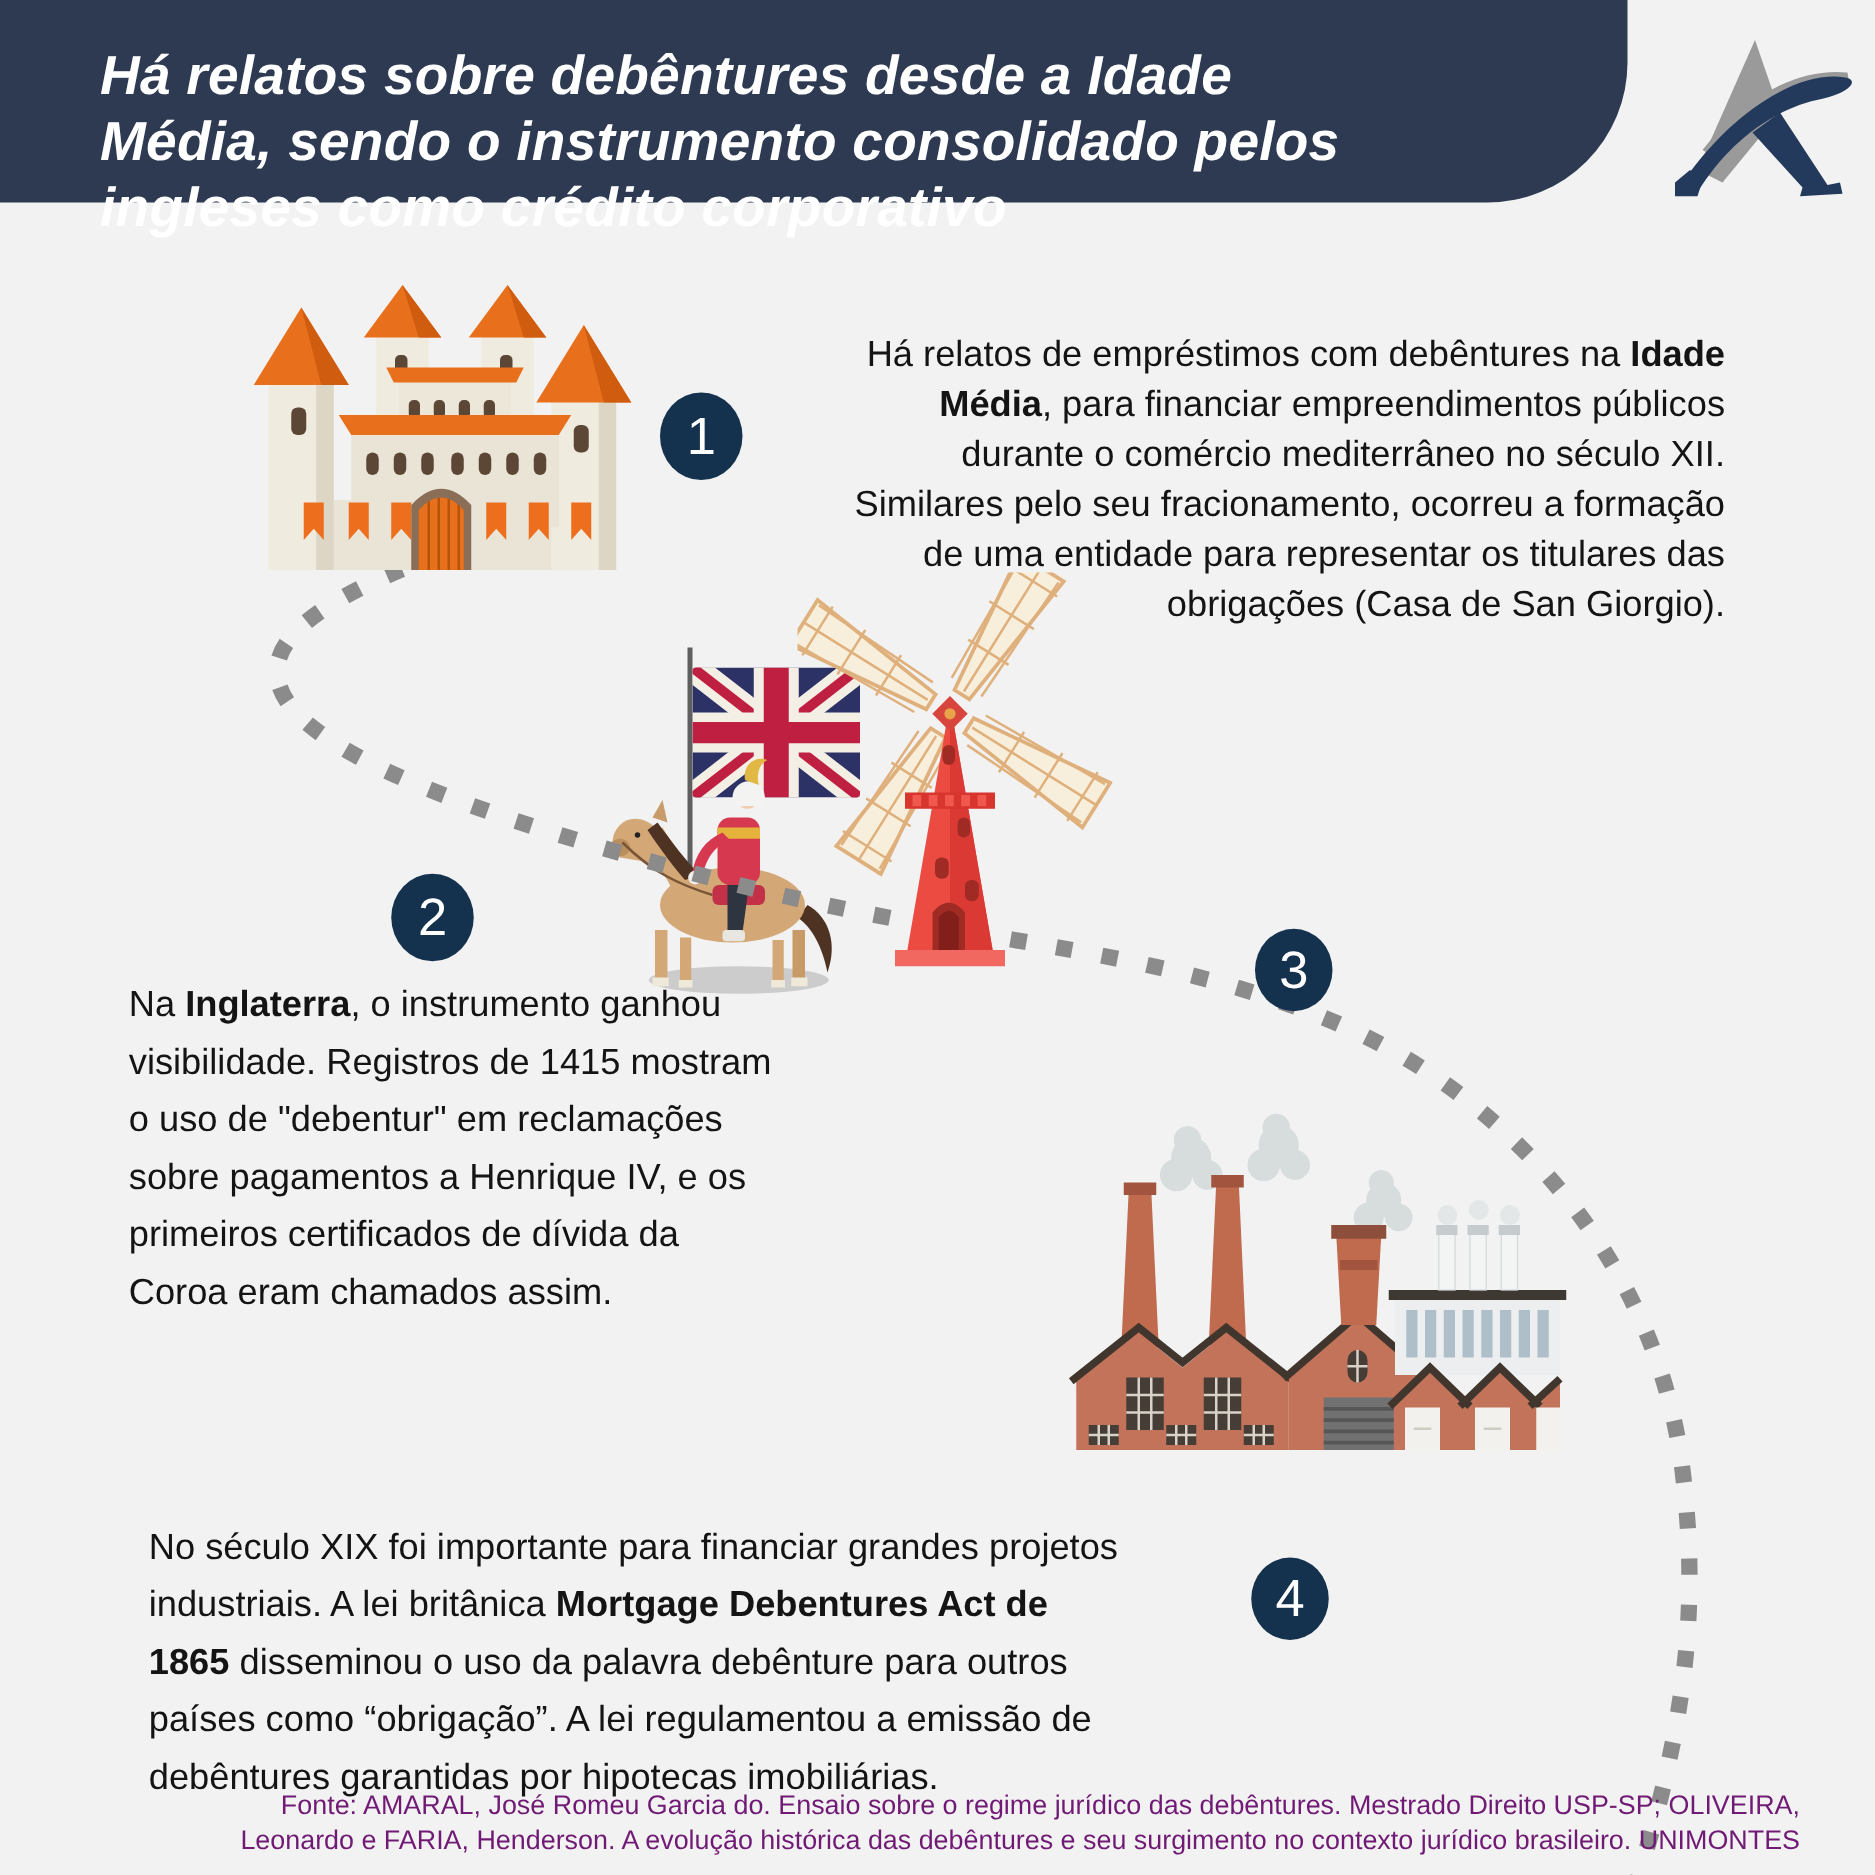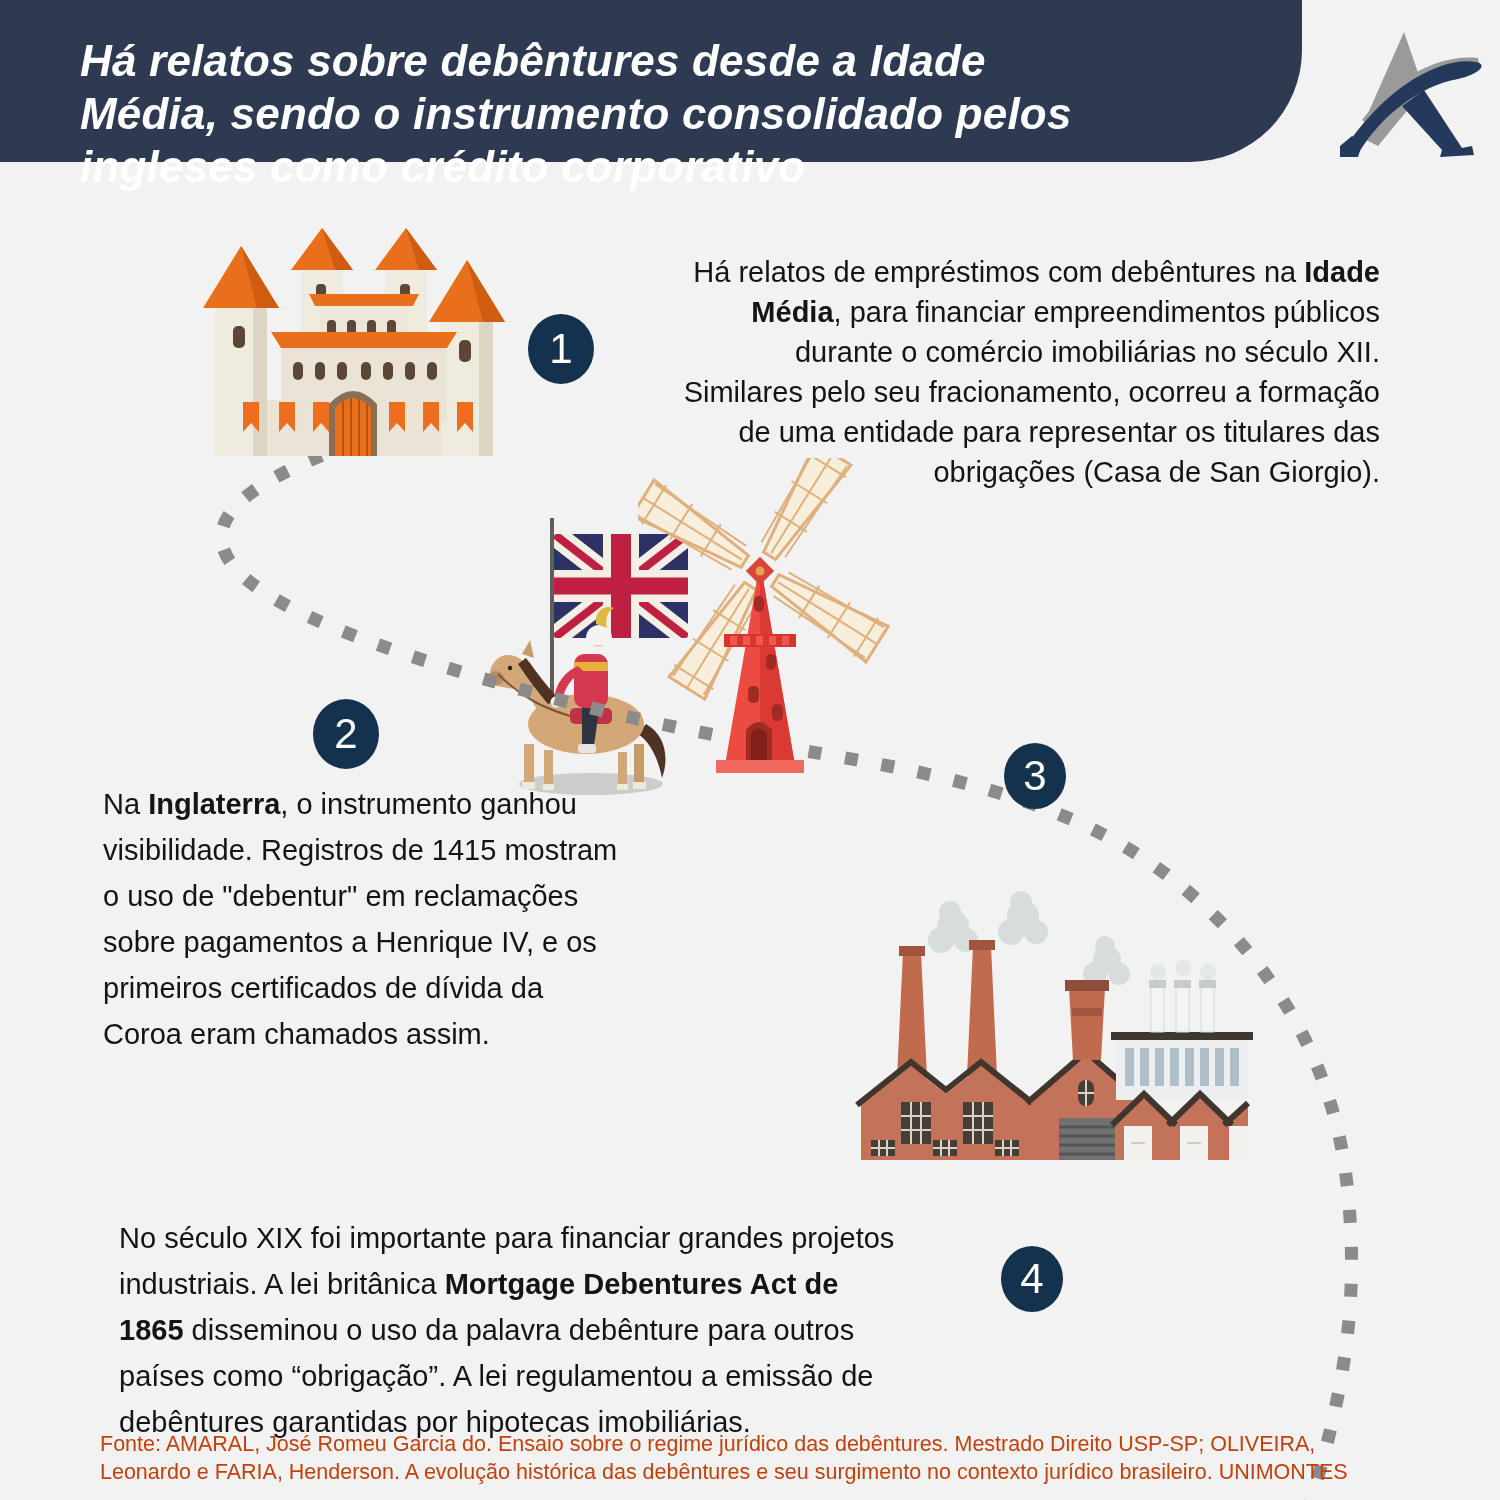--- a/index.html
+++ b/index.html
@@ -17,27 +17,27 @@
   
   .illus{position:absolute;}
   .z1{z-index:1}.z3{z-index:3}
   
   .num{position:absolute;width:66px;height:70px;border-radius:50%;background:#14324e;
        color:#fff;display:flex;align-items:center;justify-content:center;
        font-size:42px;z-index:6;}
   
   .tb{position:absolute;font-size:29px;white-space:pre-line;z-index:6;}
   .tb .b{font-weight:bold;}
-  .right{text-align:right;}
+  .right{text-align:right;margin-top:12px;}
   .p1{left:565px;top:252px;width:815px;line-height:40px;}
   .p2{left:103px;top:781px;width:640px;line-height:46px;}
   .p3{left:1070px;top:612px;width:395px;line-height:46px;}
   .p4{left:119px;top:1180px;width:905px;line-height:46px;margin-top:35px;}
   .footer{position:absolute;left:100px;top:1430px;width:1340px;font-size:21.5px;
-          line-height:28px;white-space:pre-line;z-index:6;color:#c2410c;}
+          line-height:28px;white-space:pre-line;z-index:6;color:#701a75;text-align:right;}
 </style>
 </head>
 <body>
 
 <div class="canvas">
 
   <svg class="pathsvg" width="1500" height="1500">
     <path d="M356,442 C258,478 210,512 224,550 C242,602 380,652 560,700 C722,743 838,752 944,778 C1034,800 1108,828 1176,882 C1272,958 1332,1062 1346,1176 C1359,1282 1350,1374 1310,1504" fill="none" stroke="#8b8b8b" stroke-width="13" stroke-dasharray="13 24"></path>
   </svg>
 
@@ -302,21 +302,21 @@
   </div>
   <div class="num" style="left:1004px;top:743px;width:62px;height:66px">
     <span>3</span>
   </div>
   <div class="num" style="left:1001px;top:1246px;width:62px;height:66px">
     <span>4</span>
   </div>
 
   <div class="tb right p1"><span>Há relatos de empréstimos com debêntures na </span><span class="b">Idade
 Média</span><span>, para financiar empreendimentos públicos
-durante o comércio imobiliárias no século XII.
+durante o comércio mediterrâneo no século XII.
 Similares pelo seu fracionamento, ocorreu a formação
 de uma entidade para representar os titulares das
 obrigações (Casa de San Giorgio).</span></div>
   <div class="tb p2"><span>Na </span><span class="b">Inglaterra</span><span>, o instrumento ganhou
 visibilidade. Registros de 1415 mostram
 o uso de "debentur" em reclamações
 sobre pagamentos a Henrique IV, e os
 primeiros certificados de dívida da
 Coroa eram chamados assim.</span></div>
   <div class="tb p4"><span>No século XIX foi importante para financiar grandes projetos

